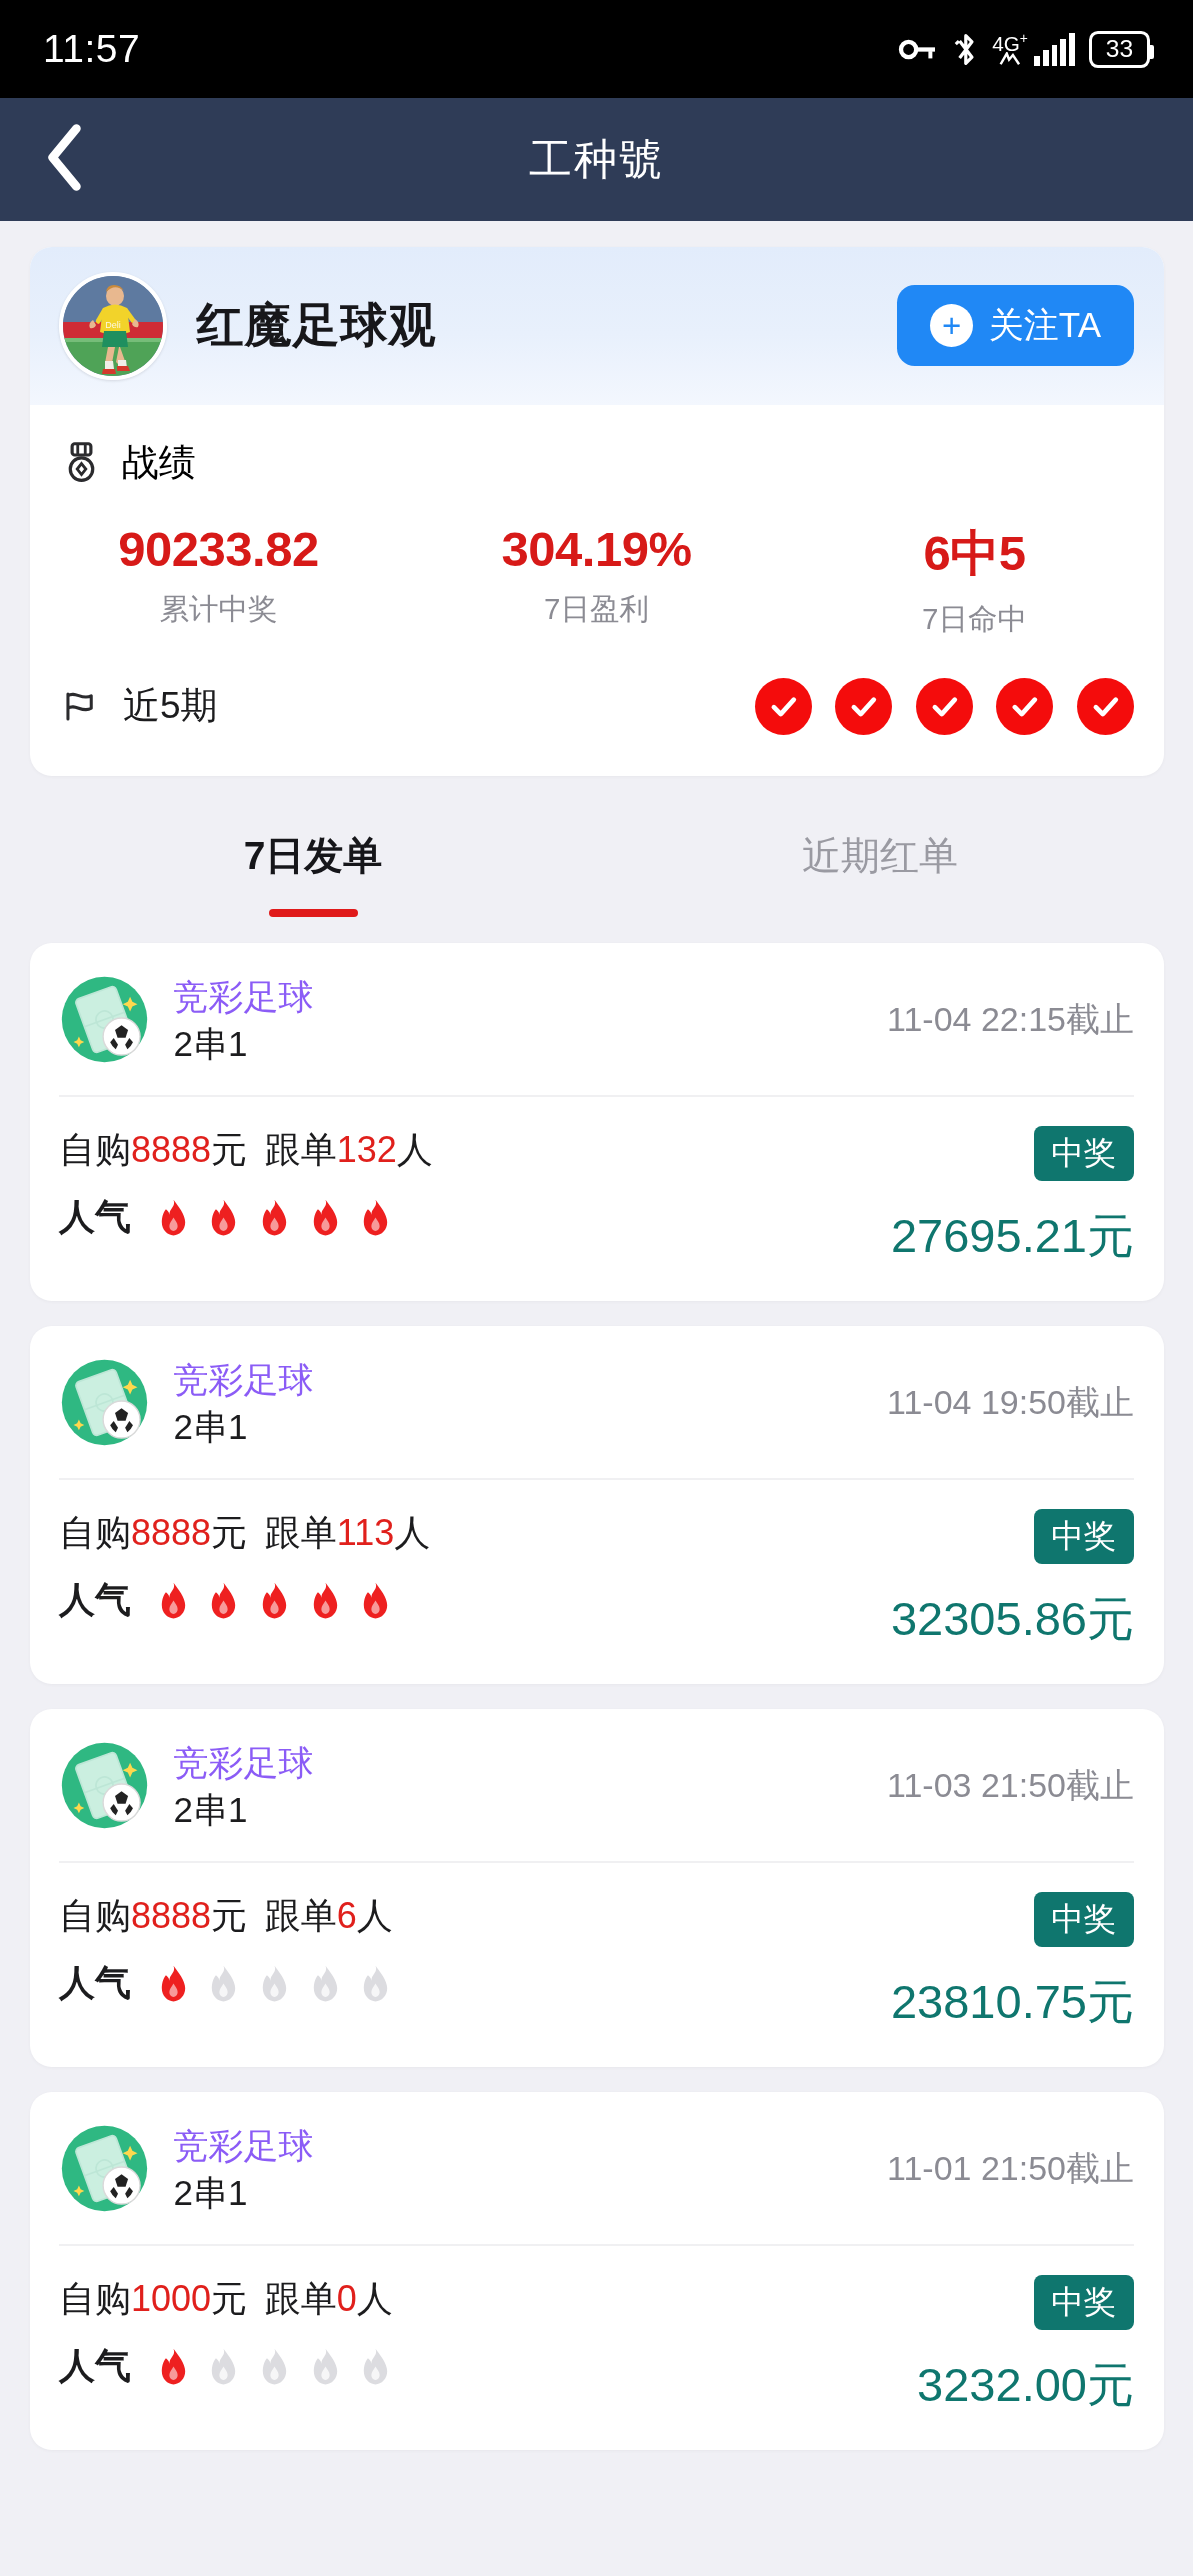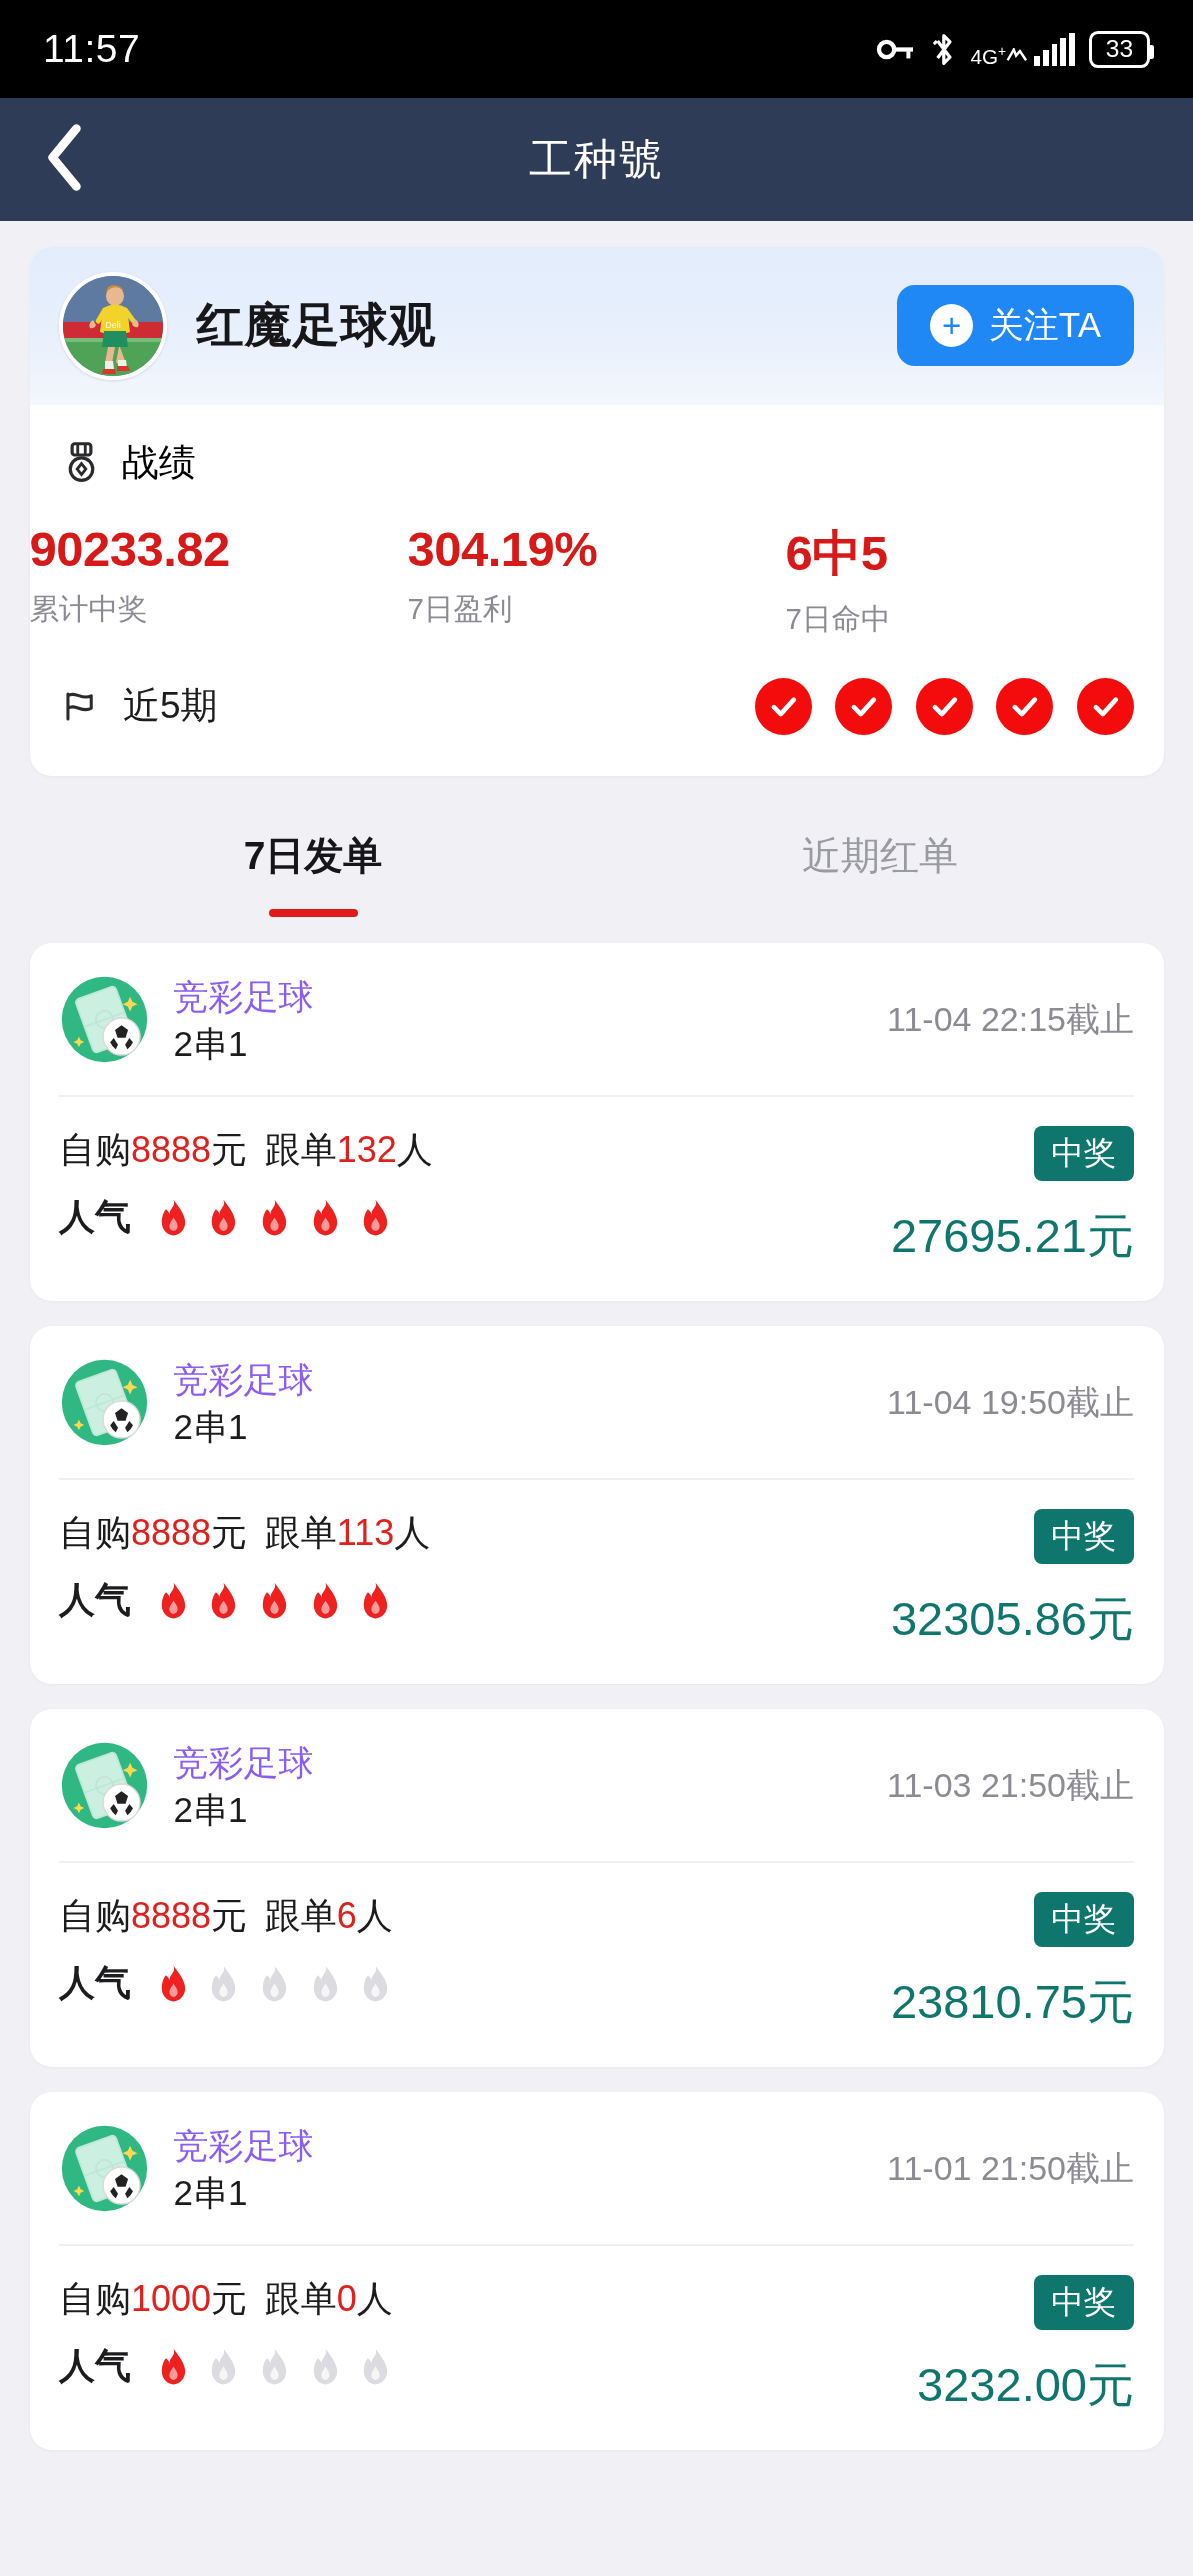--- a/index.html
+++ b/index.html
@@ -76,21 +76,21 @@
     width:43px; height:43px; border-radius:50%; background:#fff; color:#2088f5;
     display:flex; align-items:center; justify-content:center;
     font-size:33px; line-height:1; font-weight:400;
   }
 
   .section-row{ display:flex; align-items:center; padding:33px 29.5px 0 29.5px; gap:17.7px; }
   .section-row .ico{ width:45px; height:45px; flex:0 0 auto; }
   .section-row .label{ font-size:37px; color:#000000; }
 
   .stats{ display:flex; padding:33px 0 11.8px 0; }
-  .stat{ flex:1; text-align:left; }
+  .stat{ flex:1; text-align:center; }
   .stat .num{ font-size:49px; font-weight:700; color:#d71a18; letter-spacing:-0.5px; }
   .stat .cap{ font-size:29.5px; color:#8b8b93; margin-top:13.8px; }
 
   .recent-row{
     display:flex; align-items:center; padding:25.6px 29.5px 41px 29.5px;
   }
   .recent-row .ico{ width:43px; height:43px; flex:0 0 auto; }
   .recent-row .label{ font-size:37px; color:#1c1c1e; margin-left:21px; }
   .checks{ margin-left:auto; display:flex; gap:23.6px; }
   .check{
@@ -156,21 +156,21 @@
           </g>
         </svg>
     </span>
     <span class="sb-icon">
       <svg width="25.6" height="37" viewBox="0 0 16 24">
           <path d="M4 6.5 12 17 8 21V3l4 4L4 17.5" fill="none" stroke="#fff" stroke-width="2.1" stroke-linejoin="round"></path>
           <path d="M1.5 8.5 3.5 6.6" stroke="#fff" stroke-width="2"></path>
         </svg>
     </span>
     <span class="sb-icon" style="gap:3.9px;">
-      <span style="display:flex;flex-direction:row;align-items:center;margin-right:2px;">
+      <span style="display:flex;flex-direction:column;align-items:center;margin-right:2px;">
         <span class="net-label"><span>4G</span><sup style="font-size:13.8px">+</sup></span>
         <svg width="21.7" height="13.8" viewBox="0 0 14 9">
             <path d="M1 8 L5 1 L6.5 5 L9 2 L13 8" fill="none" stroke="#fff" stroke-width="1.6"></path>
           </svg>
       </span>
       <span class="bars">
           <i></i>
           <i></i>
           <i></i>
           <i></i>

